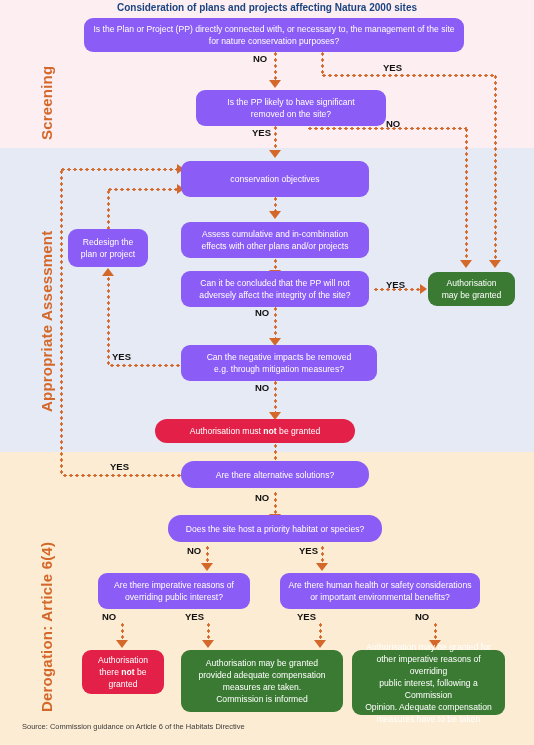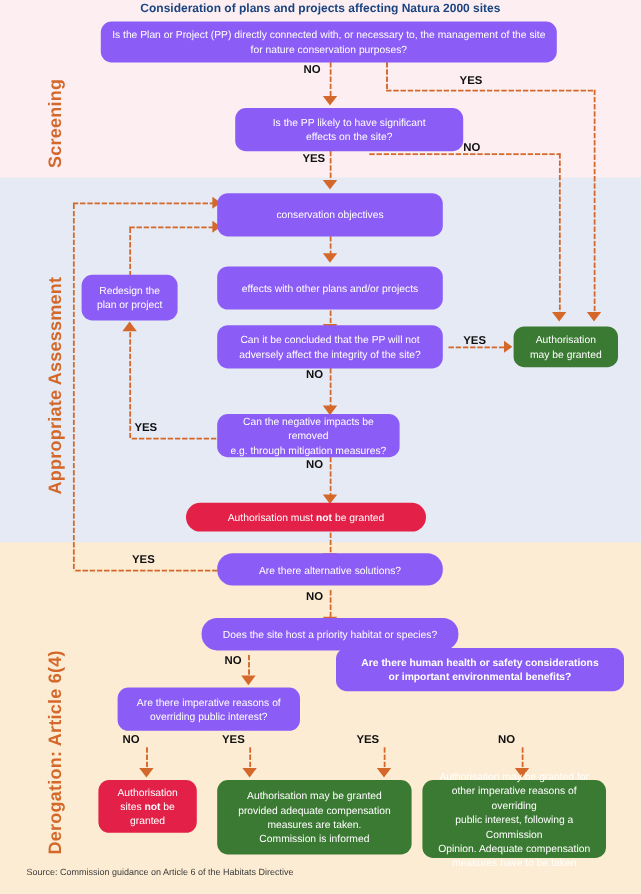--- a/index.html
+++ b/index.html
@@ -189,32 +189,33 @@
   <div class="elabel" style="left:297px;top:611px;">YES</div>
   <div class="elabel" style="left:415px;top:611px;">NO</div>
 
   <div class="node orange" style="left:84px;top:18px;width:380px;height:34px;">
     <span>Is the Plan or Project (PP) directly connected with, or necessary to, the management of the site for nature conservation purposes?</span>
   </div>
 
   <div class="node orange" style="left:180px;top:90px;width:190px;height:36px;margin-left:16px;">
     <div>
       <div>Is the PP likely to have significant</div>
-      <div>effects on the site?</div>
+      <div>removed on the site?</div>
     </div>
   </div>
 
   <div class="node orange" style="left:181px;top:161px;width:188px;height:36px;">
     <div>
       <div>conservation objectives</div>
     </div>
   </div>
 
   <div class="node orange" style="left:181px;top:222px;width:188px;height:36px;">
     <div>
+      <div>Assess cumulative and in-combination</div>
       <div>effects with other plans and/or projects</div>
     </div>
   </div>
 
   <div class="node orange" style="left:68px;top:229px;width:80px;height:38px;">
     <div>
       <div>Redesign the</div>
       <div>plan or project</div>
     </div>
   </div>
@@ -226,21 +227,21 @@
     </div>
   </div>
 
   <div class="node green" style="left:428px;top:272px;width:87px;height:34px;">
     <div>
       <div>Authorisation</div>
       <div>may be granted</div>
     </div>
   </div>
 
-  <div class="node orange" style="left:181px;top:345px;width:152px;height:36px;">
+  <div class="node orange" style="left:181px;top:345px;width:196px;height:36px;">
     <div>
       <div>Can the negative impacts be removed</div>
       <div>e.g. through mitigation measures?</div>
     </div>
   </div>
 
   <div class="node orange" style="left:181px;top:461px;width:188px;height:27px;border-radius:13px;">
     <span>Are there alternative solutions?</span>
   </div>
 
@@ -254,32 +255,32 @@
     <span>Does the site host a priority habitat or species?</span>
   </div>
 
   <div class="node orange" style="left:98px;top:573px;width:152px;height:36px;">
     <div>
       <div>Are there imperative reasons of</div>
       <div>overriding public interest?</div>
     </div>
   </div>
 
-  <div class="node orange" style="left:280px;top:540px;width:240px;height:36px;font-weight:bold;">
+  <div class="node orange" style="left:280px;top:573px;width:200px;height:36px;">
     <div>
       <div>Are there human health or safety considerations</div>
       <div>or important environmental benefits?</div>
     </div>
   </div>
 
   <div class="node red" style="left:82px;top:650px;width:82px;height:44px;">
     <div>
       <div>Authorisation</div>
       <div>
-        <span>sites </span><b>not</b><span> be</span>
+        <span>there </span><b>not</b><span> be</span>
       </div>
       <div>granted</div>
     </div>
   </div>
 
   <div class="node green" style="left:181px;top:650px;width:162px;height:62px;">
     <div>
       <div>Authorisation may be granted</div>
       <div>provided adequate compensation</div>
       <div>measures are taken.</div>

